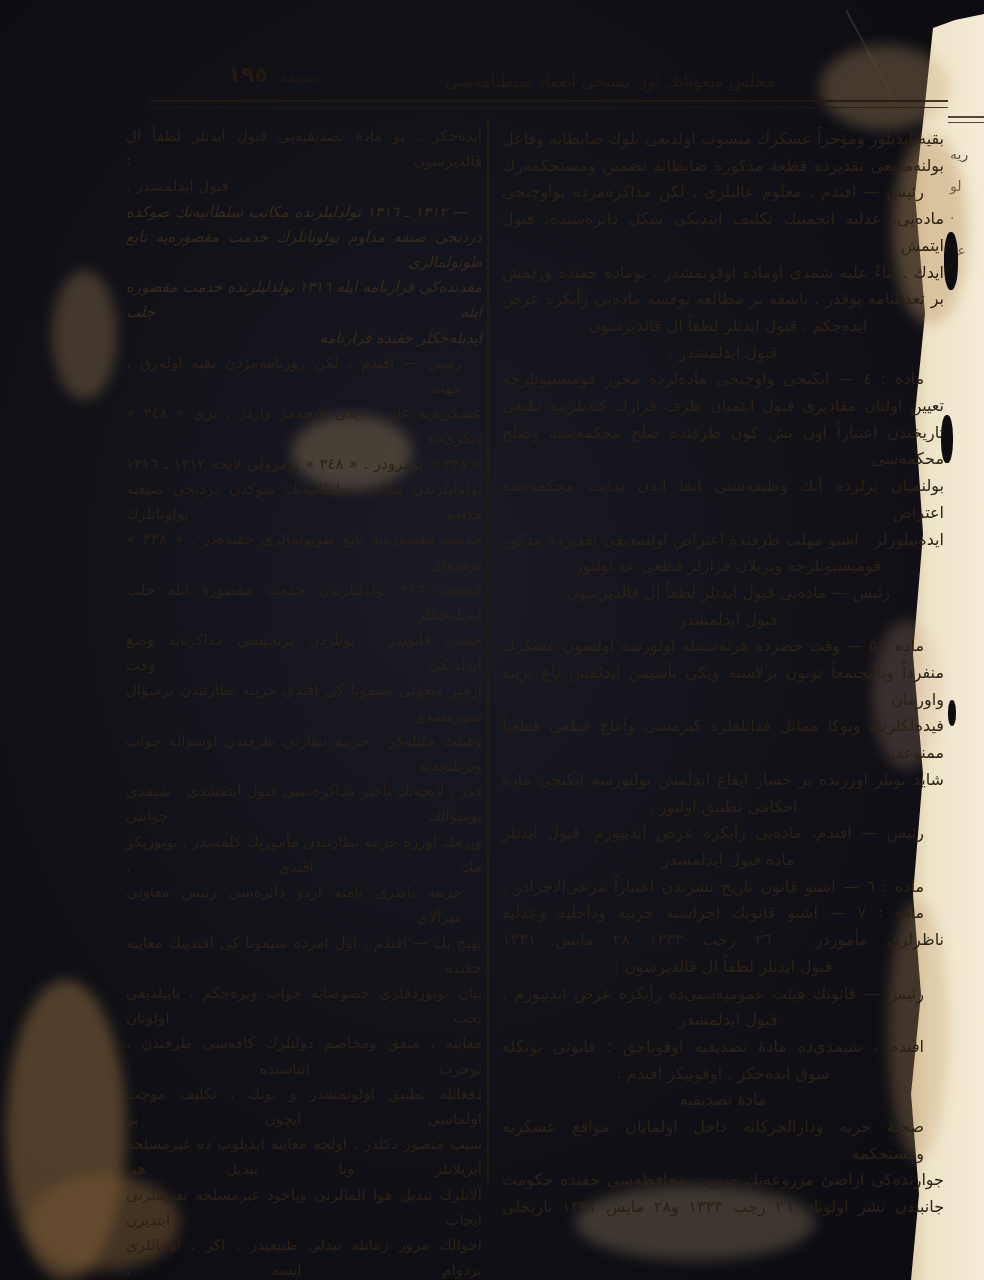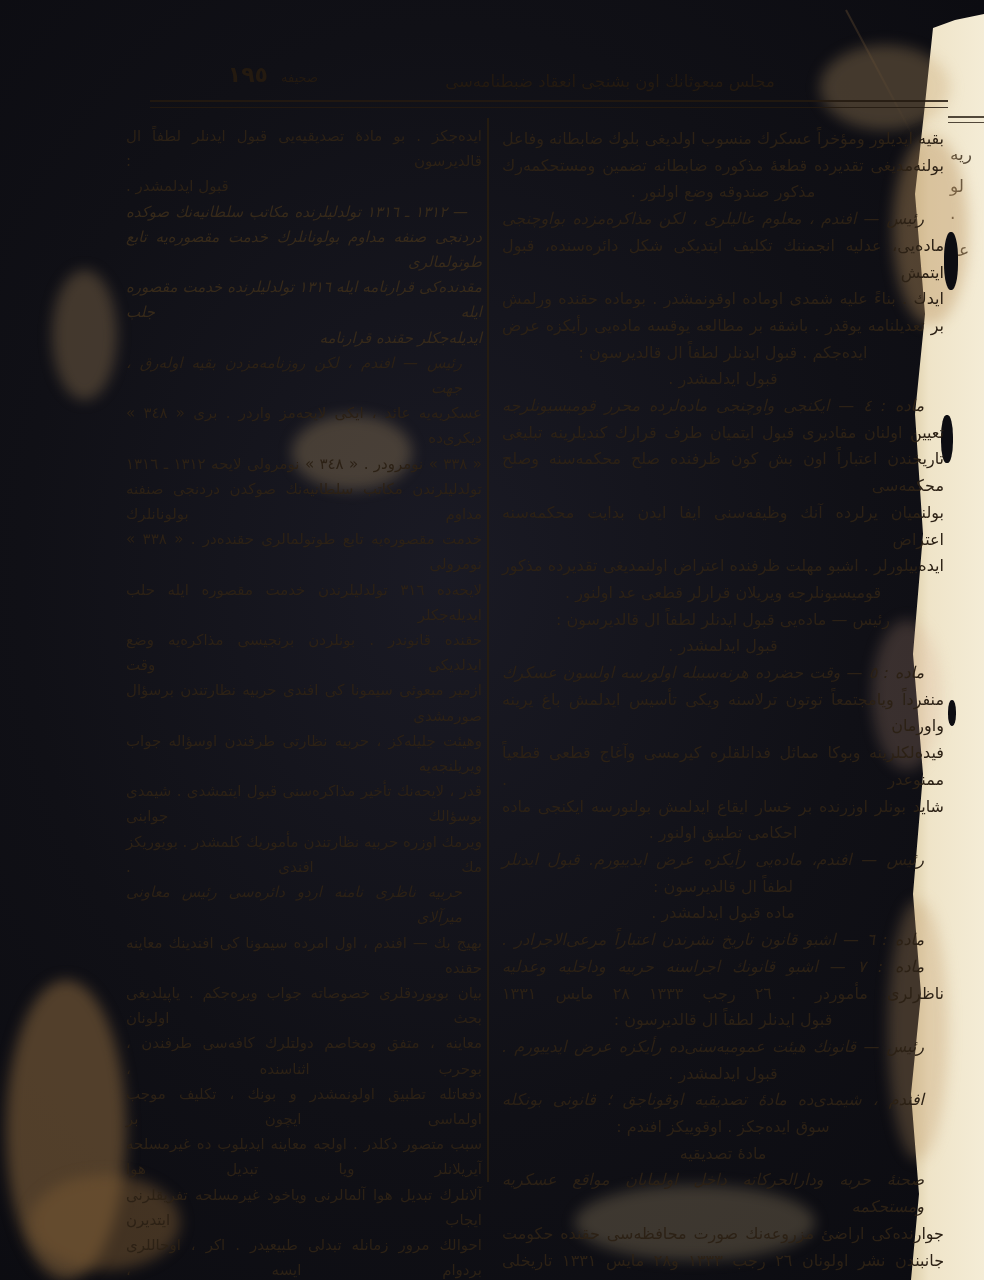--- a/index.html
+++ b/index.html
@@ -6,21 +6,21 @@
   .stage{position:relative;width:984px;height:1280px;overflow:hidden;
          background:radial-gradient(ellipse at 45% 45%, #1a1a24 0%, #101016 55%, #0b0b10 100%);
          font-family:"DejaVu Sans",sans-serif;}
   
   .next-page{position:absolute;left:905px;top:14px;width:79px;height:1266px;
              background:linear-gradient(90deg,#d8c79f 0%, #efe4c8 30%, #f4ecd6 100%);
              clip-path:polygon(28px 14px,50px 6px,79px 0,79px 1266px,6px 1266px,14px 1180px,6px 1080px,16px 980px,8px 880px,18px 760px,8px 640px,18px 520px,10px 400px,20px 300px,10px 180px,20px 90px,28px 14px);}
   .next-rule{position:absolute;left:948px;top:116px;width:36px;height:4px;
              border-top:2px solid #2a2014;border-bottom:1px solid #2a2014;opacity:.8;}
   .frags{position:absolute;left:950px;top:138px;width:32px;direction:rtl;color:#3a2d1d;
-         font-size:17px;line-height:32px;text-align:left;opacity:.85;}
+         font-size:14px;line-height:32px;text-align:left;opacity:.85;}
   
   .page{position:absolute;left:0;top:0;width:984px;height:1280px;
     background:
       radial-gradient(ellipse at 62% 38%, rgba(255,250,232,.5) 0%, rgba(255,250,232,0) 55%),
       radial-gradient(ellipse at 12% 92%, rgba(150,110,60,.45) 0%, rgba(150,110,60,0) 40%),
       radial-gradient(ellipse at 95% 55%, rgba(190,150,100,.25) 0%, rgba(190,150,100,0) 35%),
       linear-gradient(115deg,#dfcfa8 0%, #ead futureC 0%),
       linear-gradient(115deg,#dfcfa8 0%, #eadfbe 18%, #ecdfc2 45%, #e7d9b8 75%, #dcc9a0 100%);
     clip-path:polygon(148px 34px,210px 22px,340px 14px,560px 10px,760px 14px,900px 20px,938px 26px,
       920px 60px,934px 90px,908px 125px,926px 160px,910px 205px,928px 250px,905px 290px,922px 340px,
@@ -52,21 +52,21 @@
              font-size:16.5px;color:#241a10;}
   .hdr-rule{position:absolute;left:150px;top:100px;width:798px;height:5px;
             border-top:2px solid #241a10;border-bottom:1px solid #241a10;opacity:.85;}
   
   .divider{position:absolute;left:487px;top:118px;width:2px;height:1064px;background:#271d10;opacity:.9;}
   .col{position:absolute;direction:rtl;color:#2c2115;}
   .col-right{left:502px;top:126px;width:442px;font-size:16px;line-height:26.7px;}
   .col-left {left:126px;top:124px;width:356px;font-size:15px;line-height:25.2px;}
   .line{white-space:normal;}
   .s-j{text-align:justify;text-align-last:justify;}
-  .s-p{text-align:justify;text-align-last:justify;padding-right:20px;font-style:italic;}
+  .s-p{text-align:justify;text-align-last:justify;padding-right:20px;}
   .s-c{text-align:center;}
   .s-l{text-align:left;}
   .s-i,.s-ip,.s-il{font-style:italic;color:#3a2c1a;opacity:.92;}
   .s-i{text-align:justify;text-align-last:justify;}
   .s-ip{text-align:justify;text-align-last:justify;padding-right:14px;font-style:italic;}
   .s-il{text-align:right;padding-left:14px;}
   .crease{position:absolute;left:845px;top:10px;width:2px;height:150px;
           background:linear-gradient(180deg,rgba(120,90,55,.35),rgba(120,90,55,0));
           transform:rotate(-28deg);transform-origin:top;}
 </style>
@@ -106,42 +106,40 @@
     <span class="num">١٩٥</span>
   </div>
   <div class="hdr-title">مجلس مبعوثانك اون بشنجى انعقاد ضبطنامه‌سى</div>
   <div class="hdr-rule"></div>
 
   <div class="divider"></div>
 
   <div class="col col-right">
       <div class="line s-j">بقيه ايديلور ومؤخراً عسكرك منسوب اولديغى بلوك ضابطانه وفاعل</div>
       <div class="line s-j">بولنه‌مديغى تقديرده قطعهٔ مذكوره ضابطانه تضمين ومستحكمه‌رك</div>
-      <div class="line s-c">مذكور صندوقه وضع اولنور .</div>
       <div class="line s-p">رئيس — افندم ، معلوم عاليلرى ، لكن مذاكره‌مزده بواوچنجى</div>
       <div class="line s-j">ماده‌يى، عدليه انجمننك تكليف ايتديكى شكل دائره‌سنده، قبول ايتمش</div>
       <div class="line s-j">ايدك . بناءً عليه شمدى اوماده اوقونمشدر . بوماده حقنده ورلمش</div>
       <div class="line s-j">بر تعديلنامه يوقدر . باشقه بر مطالعه يوقسه ماده‌يى رأيكزه عرض</div>
       <div class="line s-c">ايده‌جكم . قبول ايدنلر لطفاً ال قالديرسون :</div>
       <div class="line s-c">قبول ايدلمشدر .</div>
       <div class="line s-p">ماده : ٤ — ايكنجى واوچنجى ماده‌لرده محرر قوميسيونلرجه</div>
       <div class="line s-j">تعيين اولنان مقاديرى قبول ايتميان طرف قرارك كنديلرينه تبليغى</div>
       <div class="line s-j">تاريخندن اعتباراً اون بش كون ظرفنده صلح محكمه‌سنه وصلح محكمه‌سى</div>
       <div class="line s-j">بولنميان يرلرده آنك وظيفه‌سنى ايفا ايدن بدايت محكمه‌سنه اعتراض</div>
       <div class="line s-j">ايده‌بيلورلر . اشبو مهلت ظرفنده اعتراض اولنمديغى تقديرده مذكور</div>
       <div class="line s-c">قوميسيونلرجه ويريلان قرارلر قطعى عد اولنور .</div>
       <div class="line s-c">رئيس — ماده‌يى قبول ايدنلر لطفاً ال قالديرسون :</div>
       <div class="line s-c">قبول ايدلمشدر .</div>
       <div class="line s-p">ماده : ٥ — وقت حضرده هرنه‌سببله اولورسه اولسون عسكرك</div>
       <div class="line s-j">منفرداً ويامجتمعاً توتون ترلاسنه ويكى تأسيس ايدلمش باغ يرينه واورمان</div>
       <div class="line s-j">فيده‌لكلرينه وبوكا مماثل فدانلقلره كيرمسى وآغاج قطعى قطعياً ممنوعدر .</div>
       <div class="line s-j">شايد بونلر اوزرنده بر خسار ايقاع ايدلمش بولنورسه ايكنجى ماده</div>
       <div class="line s-c">احكامى تطبيق اولنور .</div>
       <div class="line s-p">رئيس — افندم، ماده‌يى رأيكزه عرض ايدييورم. قبول ايدنلر</div>
-      <div class="line s-c">لطفاً ال قالديرسون :</div>
       <div class="line s-c">ماده قبول ايدلمشدر .</div>
       <div class="line s-p">ماده : ٦ — اشبو قانون تاريخ نشرندن اعتباراً مرعى‌الاجرادر .</div>
       <div class="line s-p">ماده : ٧ — اشبو قانونك اجراسنه حربيه وداخليه وعدليه</div>
       <div class="line s-j">ناظرلرى مأموردر .   ٢٦ رجب ١٣٣٣   ٢٨ مايس ١٣٣١</div>
       <div class="line s-c">قبول ايدنلر لطفاً ال قالديرسون :</div>
       <div class="line s-p">رئيس — قانونك هيئت عموميه‌سنى‌ده رأيكزه عرض ايدييورم .</div>
       <div class="line s-c">قبول ايدلمشدر .</div>
       <div class="line s-p">افندم ، شيمدى‌ده مادهٔ تصديقيه اوقوناجق ؛ قانونى بونكله</div>
       <div class="line s-c">سوق ايده‌جكز . اوقوييكز افندم :</div>
       <div class="line s-c">مادهٔ تصديقيه</div>

